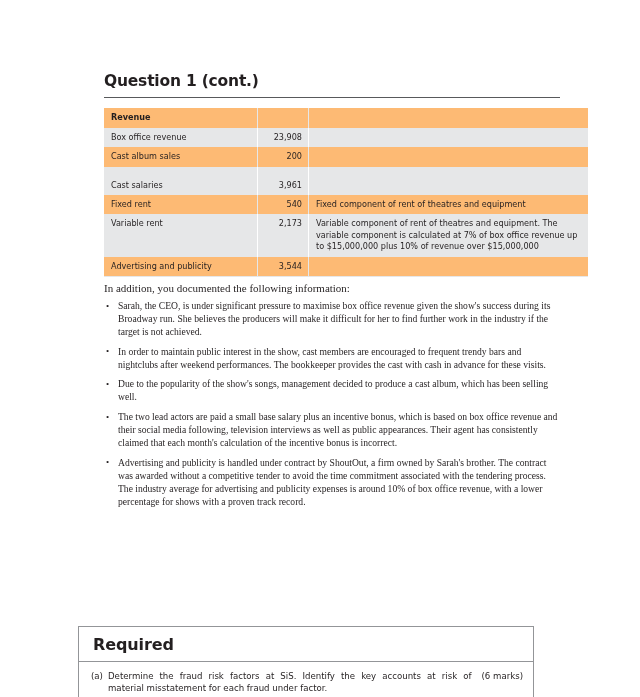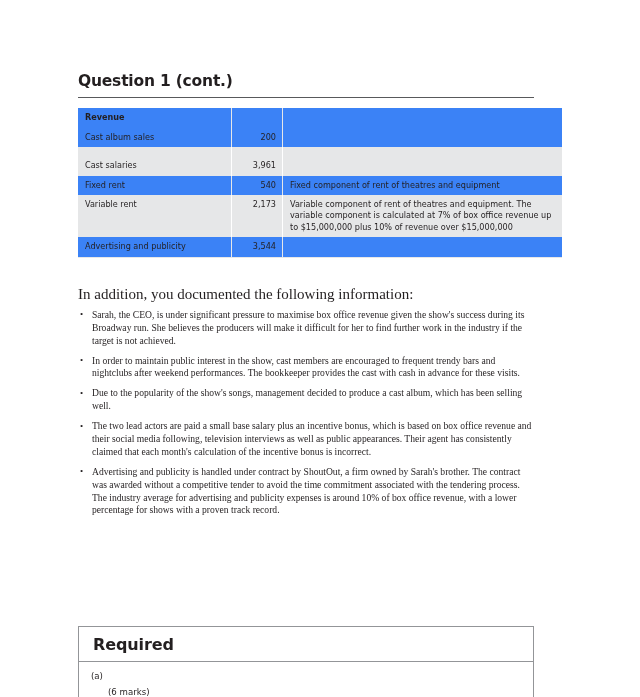--- a/index.html
+++ b/index.html
@@ -14,21 +14,21 @@
     font-family: "Liberation Serif", serif;
     color: #231f20;
     -webkit-font-smoothing: antialiased;
   }
 
   .page {
     position: relative;
     width: 640px;
     height: 697px;
     box-sizing: border-box;
-    padding: 0 78px 0 78px;
+    padding: 0 78px 0 104px;
     border-radius: 27px;
   }
 
   
   .page-title {
     font-family: "DejaVu Sans", sans-serif;
     font-size: 15.5px;
     font-weight: bold;
     letter-spacing: -0.2px;
     color: #231f20;
@@ -84,35 +84,35 @@
     line-height: 1.42;
     color: #231f20;
     padding: 4px 0 4px 0;
     border-right: 1px solid #ffffff;
   }
   .body-row td.c-label  { padding-left: 7px; }
   .body-row td.c-amount { text-align: right; padding-right: 6px; }
   .body-row td.c-notes  { padding-left: 7px; padding-right: 6px; border-right: none; }
 
   .row-shade td { background: #e6e7e8; }
-  .row-plain td { background: #3b82f6; margin-top: 29px; }
+  .row-plain td { background: #fdba74; margin-top: 29px; }
   .row-plain td { border-right: 1px solid #e6e7e8; }
   .row-plain td.c-notes { border-right: none; }
 
   .row-group td { font-weight: bold; }
   .row-spacer td { height: 9px; padding: 0; }
 
   .extract-table .last-row td { border-bottom: 1px solid #e6e7e8; }
 
   
   .intro {
     font-family: "Liberation Serif", serif;
-    font-size: 15px;
+    font-size: 11px;
     line-height: 1.33;
-    margin: 27px 0 0 0;
+    margin: 4px 0 0 0;
     width: 456px;
   }
   .bullets {
     list-style: none;
     margin: 4px 0 0 0;
     padding: 0;
     width: 456px;
   }
   .bullets li {
     position: relative;
@@ -173,41 +173,45 @@
   }
   .req-line1 .req-text {
     flex: 1 1 auto;
     text-align: justify;
     text-align-last: justify;
     padding-right: 10px;
   }
   .req-line1 .req-marks {
     flex: 0 0 auto;
     white-space: nowrap;
-    margin-top: 16px;
   }
   .req-line2 { display: block; }
 </style>
 </head>
 <body>
 
 <div class="page">
 
   <h1 class="page-title">Question 1 (cont.)</h1>
   <div class="title-rule"></div>
 
   <table class="extract-table">
     <tbody>
 
       <tr class="body-row row-plain row-group">
         <td class="c-label">Revenue</td>
         <td class="c-amount"></td>
         <td class="c-notes"></td>
       </tr>
 
+      <tr class="body-row row-shade">
+        <td class="c-label">Box office revenue</td>
+        <td class="c-amount">23,908</td>
+        <td class="c-notes"></td>
+      </tr>
 
       <tr class="body-row row-plain">
         <td class="c-label">Cast album sales</td>
         <td class="c-amount">200</td>
         <td class="c-notes"></td>
       </tr>
 
       <tr class="body-row row-shade row-spacer">
         <td class="c-label"></td>
         <td class="c-amount"></td>
@@ -265,20 +269,21 @@
       <span>Advertising and publicity is handled under contract by ShoutOut, a firm owned by Sarah's brother. The contract was awarded without a competitive tender to avoid the time commitment associated with the tendering process. The industry average for advertising and publicity expenses is around 10% of box office revenue, with a lower percentage for shows with a proven track record.</span>
     </li>
   </ul>
 
   <div class="required-box">
     <div class="required-head">Required</div>
     <div class="required-body">
       <div class="req-item">
         <span class="req-letter">(a)</span>
         <span class="req-line1">
+          <span class="req-text">Determine the fraud risk factors at SiS. Identify the key accounts at risk of</span>
           <span class="req-marks">(6 marks)</span>
         </span>
         <span class="req-line2">material misstatement for each fraud under factor.</span>
       </div>
     </div>
   </div>
 
 </div>
 
 </body></html>

